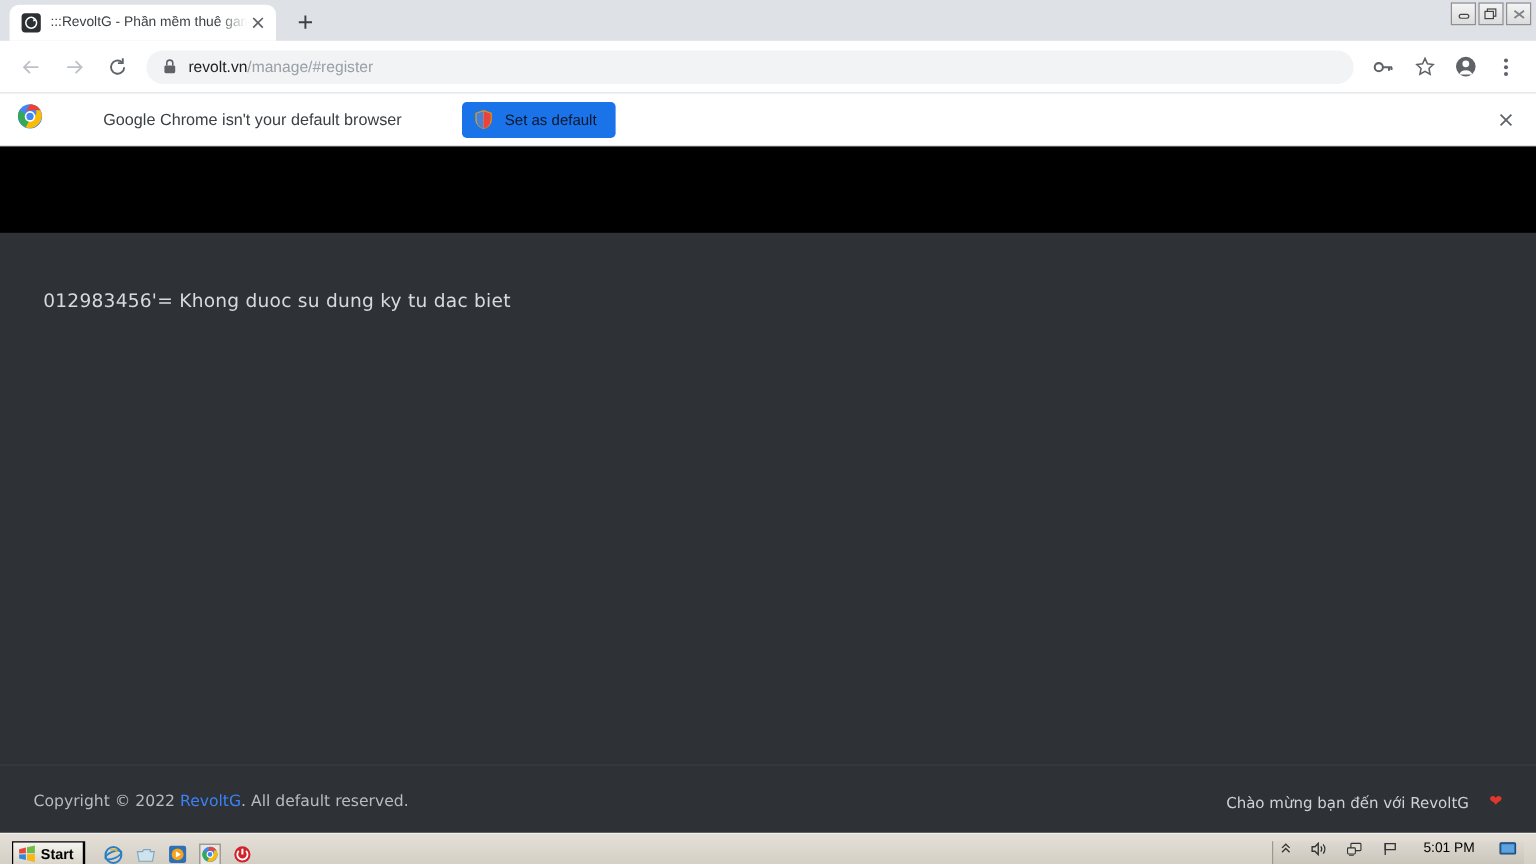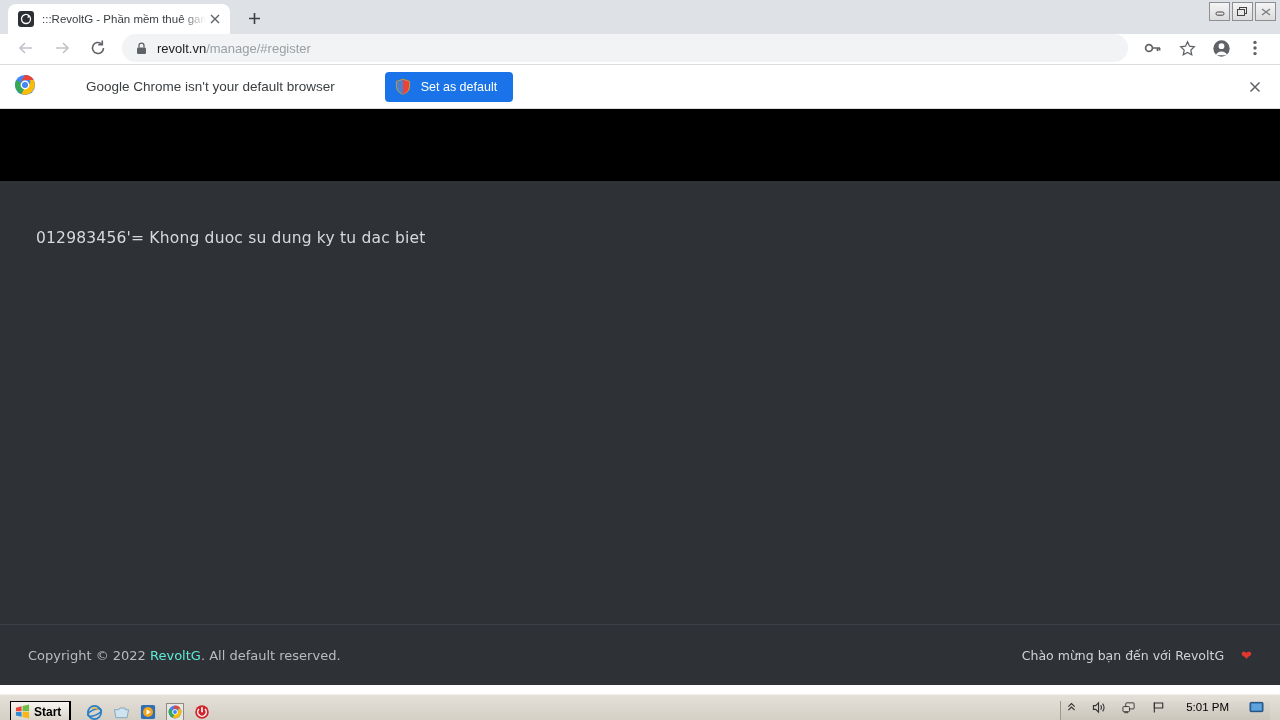--- a/index.html
+++ b/index.html
@@ -79,23 +79,24 @@
   .winbtn {
     width: 21px; height: 19px;
     border: 1px solid #8d8f93;
     background: linear-gradient(#f4f4f4, #dcdcdc);
     display: flex; align-items: center; justify-content: center;
     color: #333;
   }
 
   
   .toolbar {
-    height: 31px;
+    height: 44px;
     background: #ffffff;
     display: flex;
+    align-items: center;
     padding: 0 8px;
     border-bottom: 1px solid #dadce0;
   }
   .navbtn {
     width: 28px; height: 28px;
     margin: 0 4px;
     display: flex; align-items: center; justify-content: center;
     border-radius: 50%;
     color: #5f6368;
   }
@@ -134,21 +135,21 @@
   .infobar-text {
     font-size: 13.5px;
     color: #3c4043;
     margin-left: 14px;
     white-space: nowrap;
   }
   .btn-default {
     margin-left: 14px;
     height: 30px;
     background: #1a73e8;
-    color: #ffffff;
+    color: #0f172a;
     font-size: 12.5px;
     border-radius: 4px;
     display: flex;
     align-items: center;
     padding: 0 16px 0 10px;
     white-space: nowrap;
   }
   .btn-default .shield { margin-right: 10px; display: flex; }
   .infobar-spacer { flex: 1 1 auto; }
   .infobar-close {
@@ -181,21 +182,21 @@
     height: 61px;
     border-top: 1px solid #3b4046;
     display: flex;
     align-items: center;
     padding: 0 28px;
   }
   .copyright {
     font-size: 13px;
     color: #b9bcbf;
   }
-  .copyright .brand { color: #5eead4; }
+  .copyright .brand { color: #3b82f6; }
   .footer-spacer { flex: 1 1 auto; }
   .welcome {
     font-size: 12.5px;
     color: #cfd2d5;
     display: flex;
     align-items: center;
     gap: 17px;
     white-space: nowrap;
   }
   .heart { color: #e2372c; font-size: 13px; }

